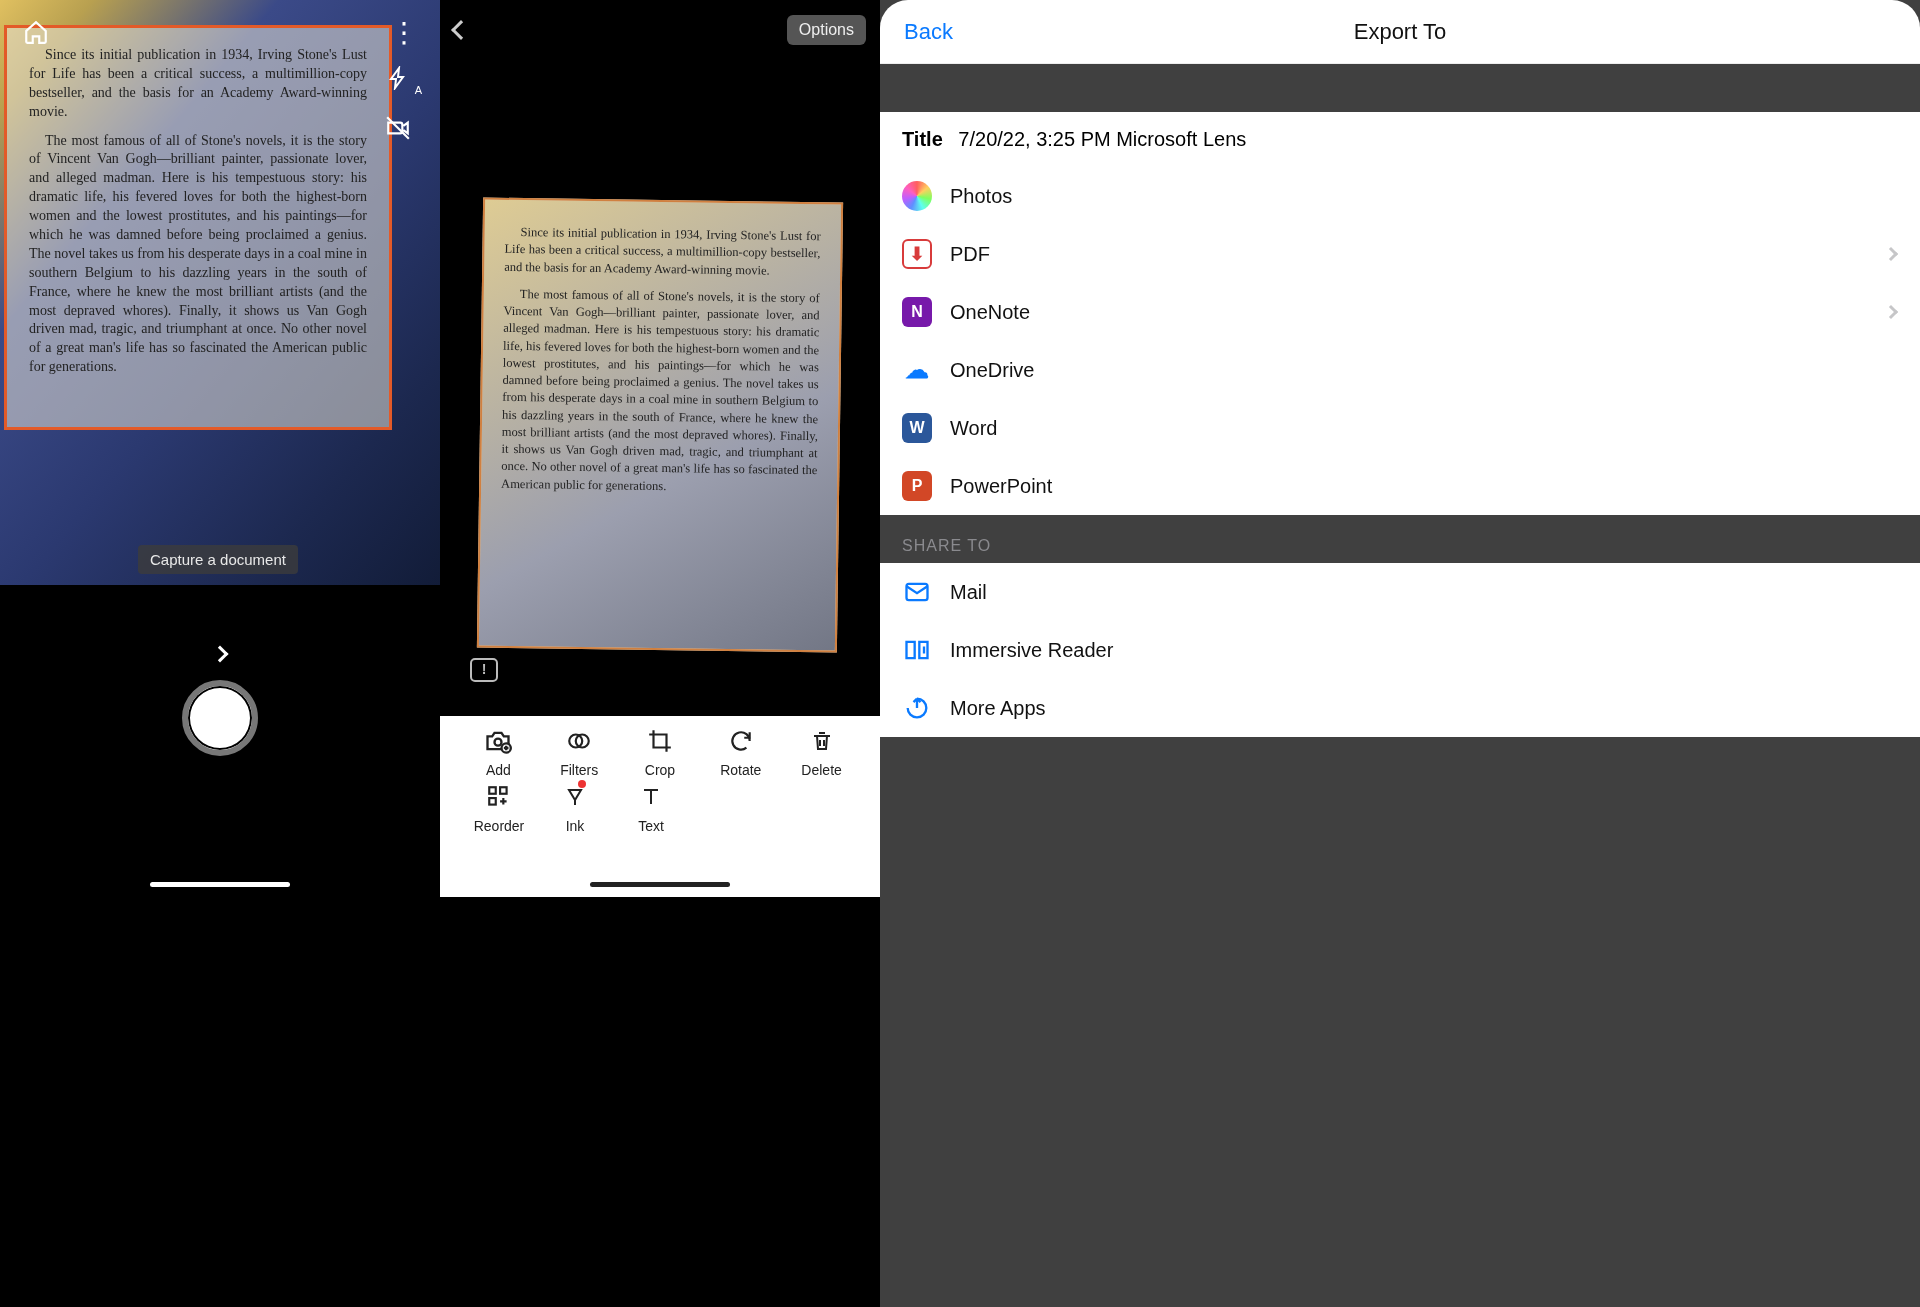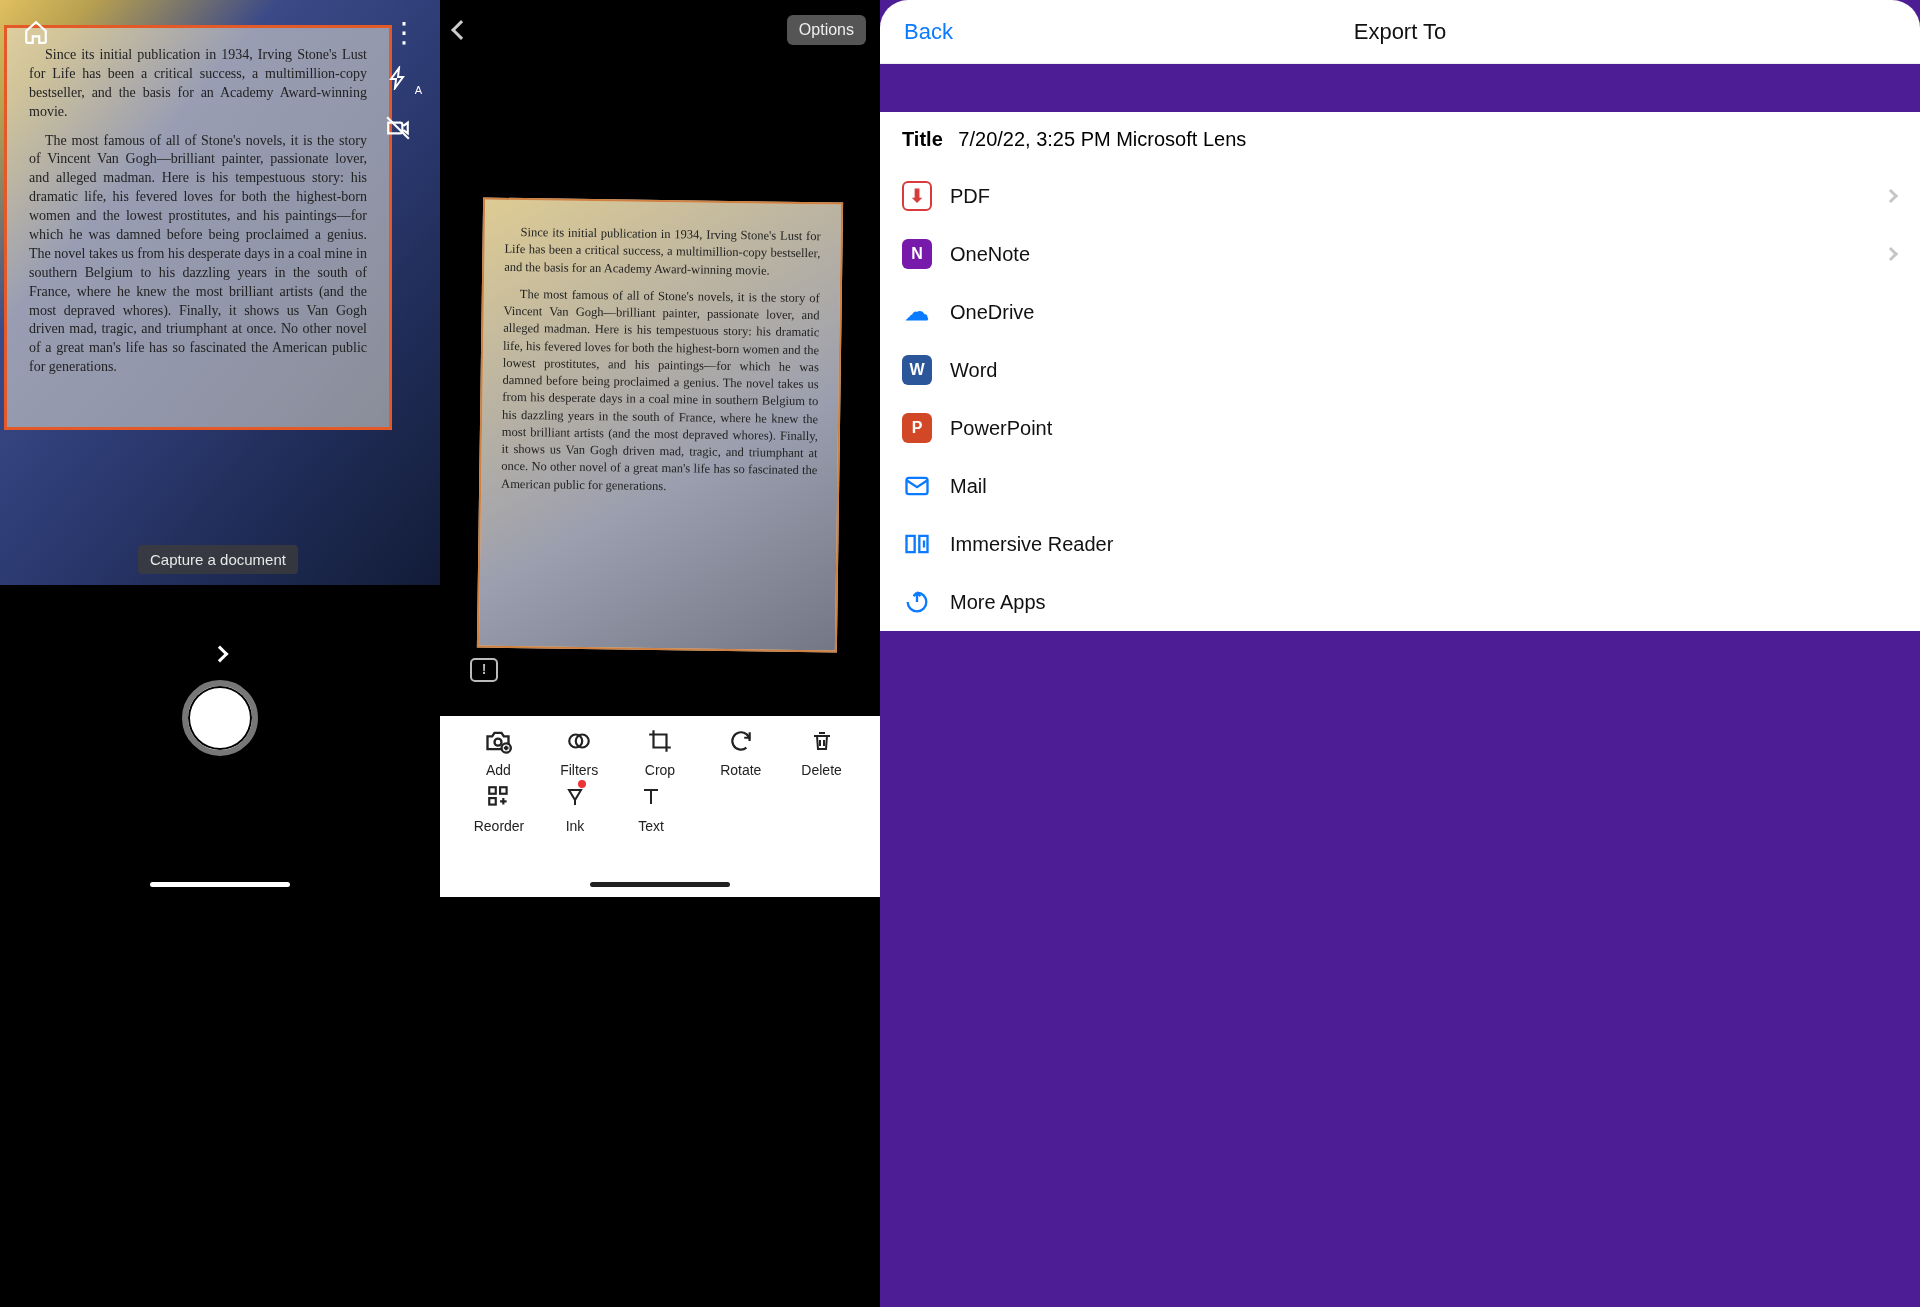--- a/index.html
+++ b/index.html
@@ -88,21 +88,21 @@
     position: absolute; left: 0; right: 0; top: 716px; bottom: 410px;
     background: #fff; display: flex; flex-direction: column; padding: 10px 18px 0 18px;
   }
   .tool-row { display: flex; justify-content: space-around; margin-bottom: 4px; }
   .tool { display:flex; flex-direction:column; align-items:center; gap:6px; color:#222; font-size:14px; width:70px;}
   .tool .ic { width:30px; height:30px; display:flex; align-items:center; justify-content:center; position:relative;}
   .red-dot{ position:absolute; top:-2px; right:4px; width:8px; height:8px; border-radius:50%; background:#e33;}
   .p2-ind { position:absolute; left:50%; bottom:420px; transform:translateX(-50%); width:140px; height:5px; border-radius:3px; background:#222;}
 
   
-  .p3 { background: #4c1d95; }
+  .p3 { background: #404040; }
   .nav {
     height: 64px; background:#fff; border-bottom:1px solid #eee;
     display:flex; align-items:center; justify-content:center; position:relative;
     border-top-left-radius: 28px; border-top-right-radius: 28px;
   }
   .nav .back { position:absolute; left:24px; color:#0a7aff; font-size:22px;}
   .nav .title { font-size:22px; font-weight:400; color:#111;}
   .title-row{ background:#fff; margin-top:24px; padding:16px 22px; font-size:20px;}
   .title-row b{ font-weight:700; margin-right:10px;}
   .sec-hdr{ color:#8a8a8e; font-size:16px; letter-spacing:1px; padding:22px 22px 8px;}
@@ -250,20 +250,24 @@
     <span class="title">Export To</span>
   </div>
   <div style="height:24px"></div>
   <div class="title-row">
     <b>Title</b>
     <span>7/20/22, 3:25 PM Microsoft Lens</span>
   </div>
 
   <div class="list">
     <div class="row">
+      <span class="ico" style="background:conic-gradient(#ff5f5f,#ffcf5f,#7fff5f,#5fffef,#5f8fff,#bf5fff,#ff5fbf,#ff5f5f);border-radius:50%"></span>
+      <span>Photos</span>
+    </div>
+    <div class="row">
       <span class="ico" style="color:#d83b3b;border:2px solid #d83b3b;background:#fff;font-size:18px">⬇</span>
       <span>PDF</span>
       <span class="chv"></span>
     </div>
     <div class="row">
       <span class="ico" style="background:#7719aa">N</span>
       <span>OneNote</span>
       <span class="chv"></span>
     </div>
     <div class="row">
@@ -273,20 +277,21 @@
     <div class="row">
       <span class="ico" style="background:#2b579a">W</span>
       <span>Word</span>
     </div>
     <div class="row">
       <span class="ico" style="background:#d24726">P</span>
       <span>PowerPoint</span>
     </div>
   </div>
 
+  <div class="sec-hdr">SHARE TO</div>
   <div class="list">
     <div class="row">
       <span class="ico" style="background:none">
         <svg width="28" height="28" viewBox="0 0 24 24" fill="none" stroke="#0a7aff" stroke-width="2">
             <rect x="3" y="5" width="18" height="14" rx="2"></rect>
             <path d="M3 7l9 6 9-6"></path>
           </svg>
       </span>
       <span>Mail</span>
     </div>

